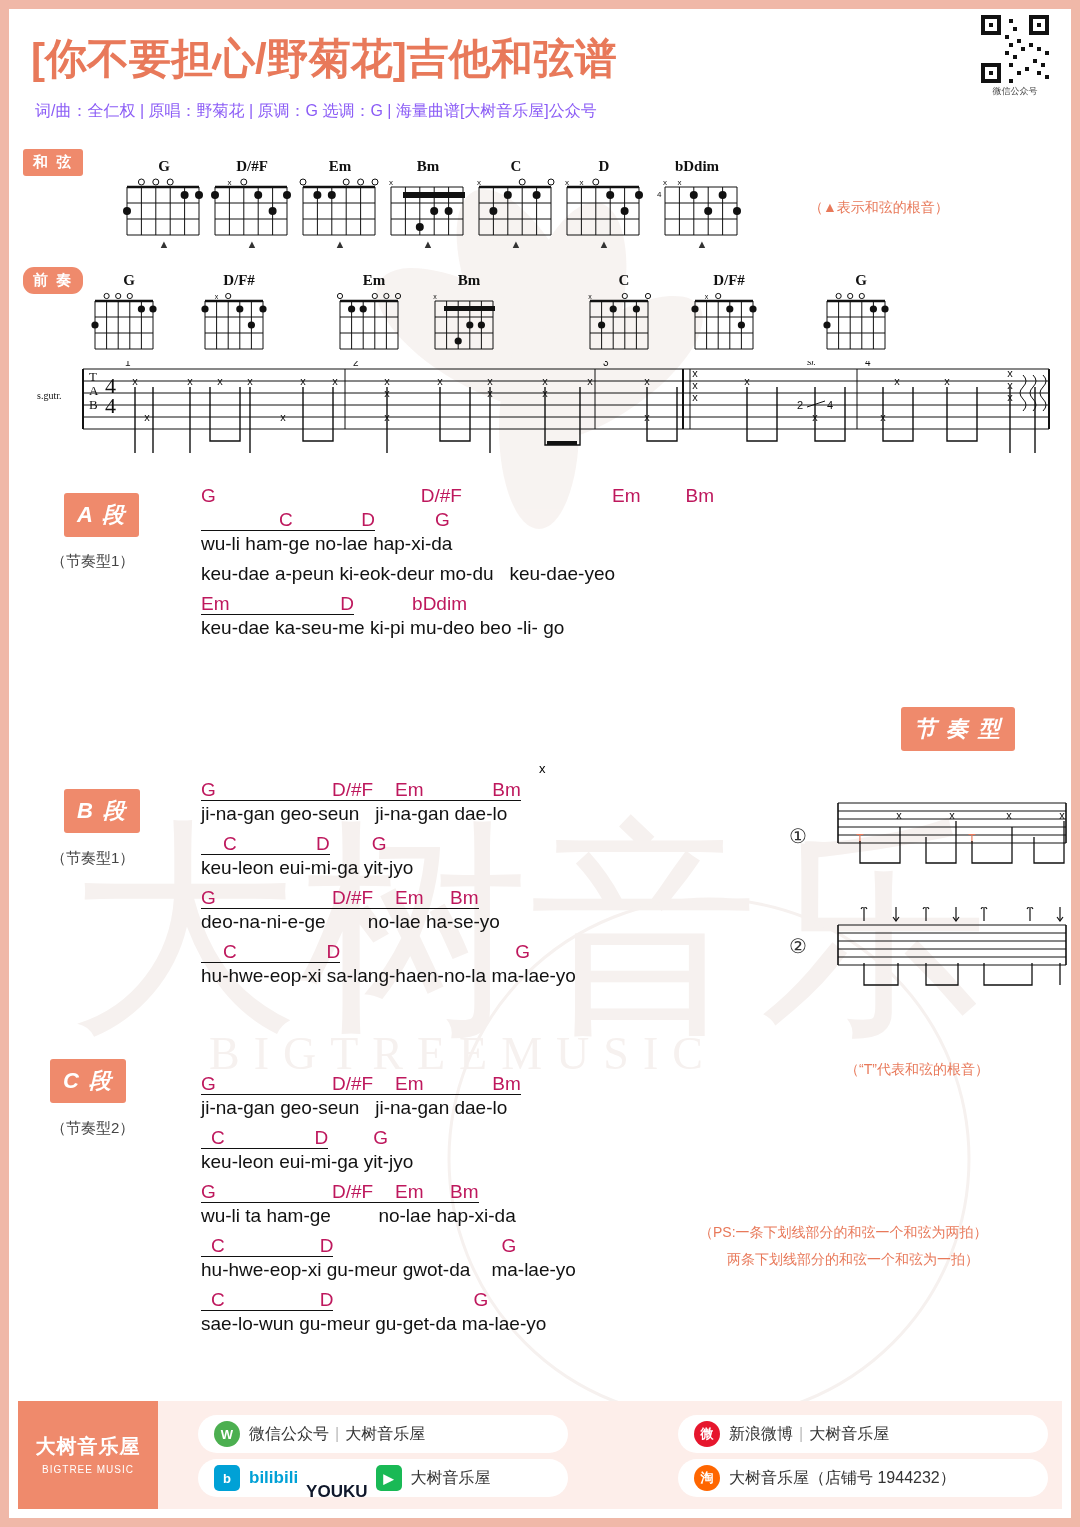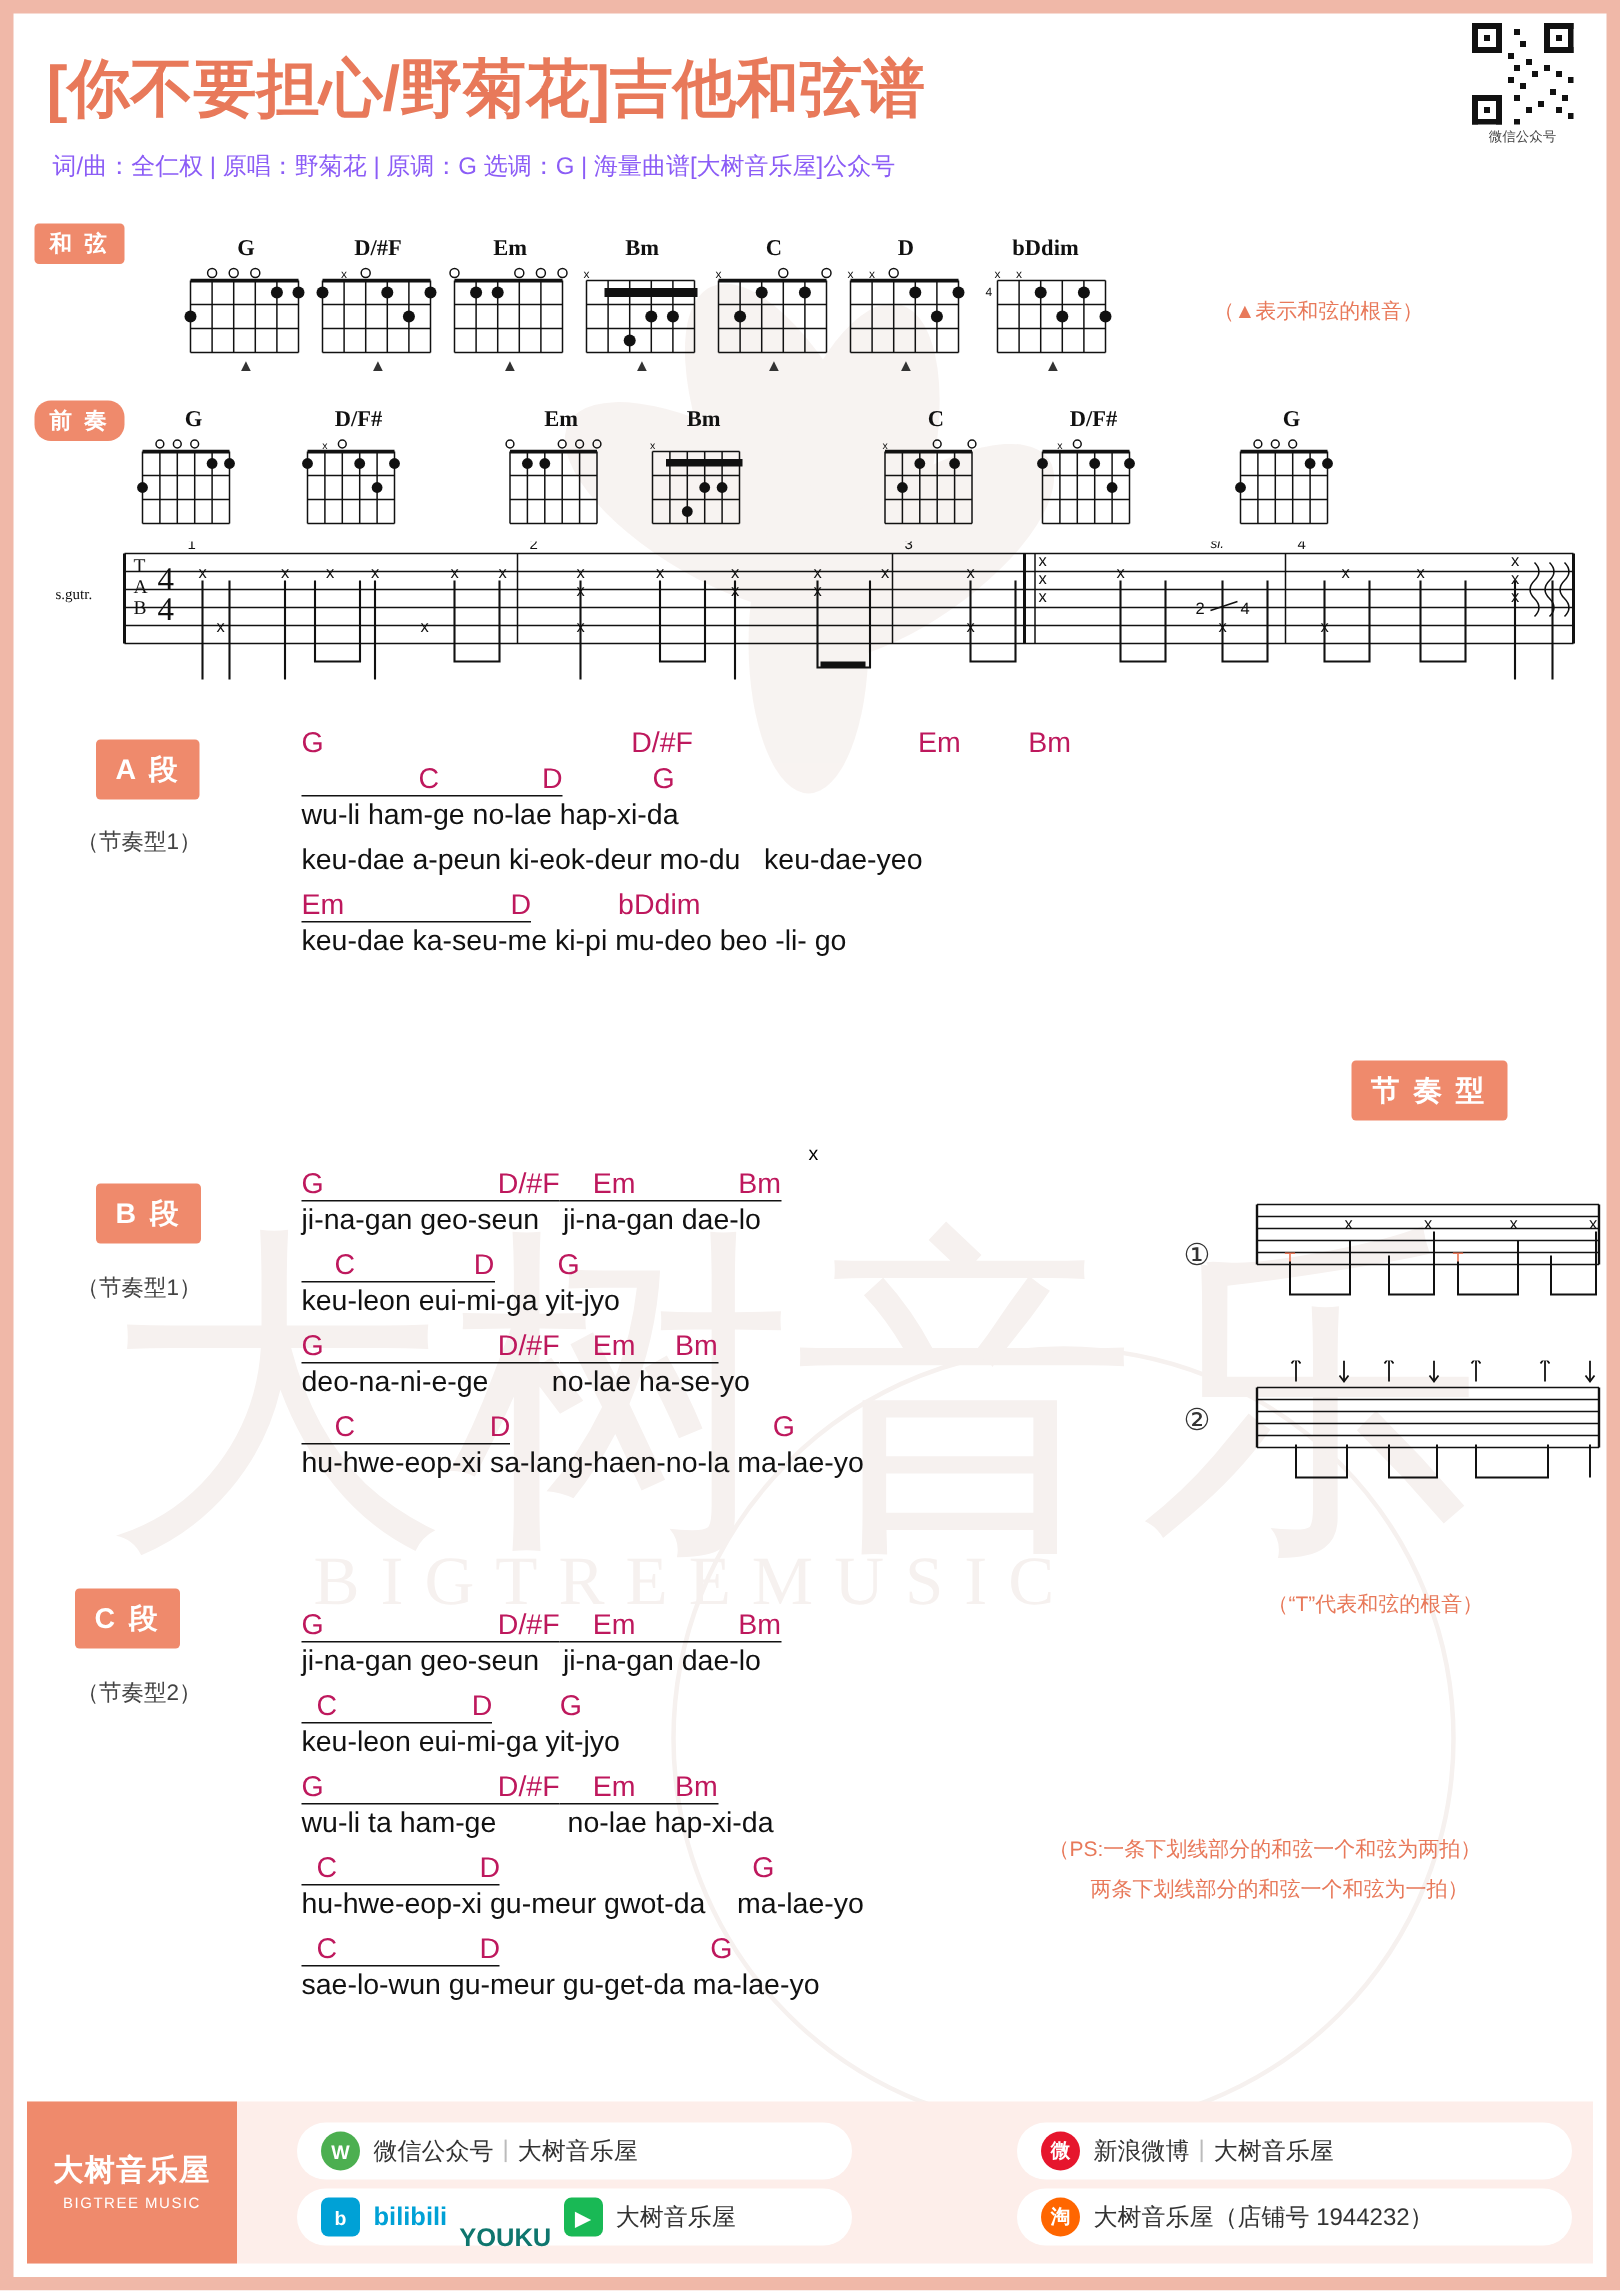--- a/index.html
+++ b/index.html
@@ -37,21 +37,21 @@
 
   
   .tag {
     position:absolute;
     background:#ef8a6c; color:#fff;
     font-size:15px; font-weight:bold;
     padding:4px 10px; border-radius:3px;
     letter-spacing:2px;
     white-space:nowrap;
   }
-  .tag.big { font-size:19px; padding:7px 13px; }
+  .tag.big { font-size:22px; padding:7px 13px;font-style:italic; }
 
   
   .chordbox { position:absolute; }
   .chordname {
     text-align:center; font-size:15px; font-weight:bold;
     color:#111; font-family:"Liberation Serif", serif;
     margin-bottom:2px; height:18px; line-height:18px;
   }
   .grid { position:relative; }
   .grid svg { display:block; }
@@ -836,21 +836,21 @@
     <div class="pill" style="left:660px; top:14px; width:370px;">
       <span class="ic" style="background:#e6162d;">微</span>
       <span>新浪微博</span>
       <span class="sep">|</span>
       <span>大树音乐屋</span>
     </div>
 
     <div class="pill" style="left:180px; top:58px; width:370px;">
       <span class="ic" style="background:#00a1d6; border-radius:5px;">b</span>
       <span style="color:#00a1d6; font-weight:bold; font-size:17px;">bilibili</span>
-      <span style="color:#0f766e; font-weight:bold; font-size:17px; margin-left:8px;margin-top:28px;">YOUKU</span>
+      <span style="color:#0f172a; font-weight:bold; font-size:17px; margin-left:8px;margin-top:28px;">YOUKU</span>
       <span class="ic" style="background:#19b955; border-radius:5px; margin-left:8px;">▶</span>
       <span>大树音乐屋</span>
     </div>
 
     <div class="pill" style="left:660px; top:58px; width:370px;">
       <span class="ic" style="background:#ff6600;">淘</span>
       <span>大树音乐屋（店铺号 1944232）</span>
     </div>
   </div>
 

